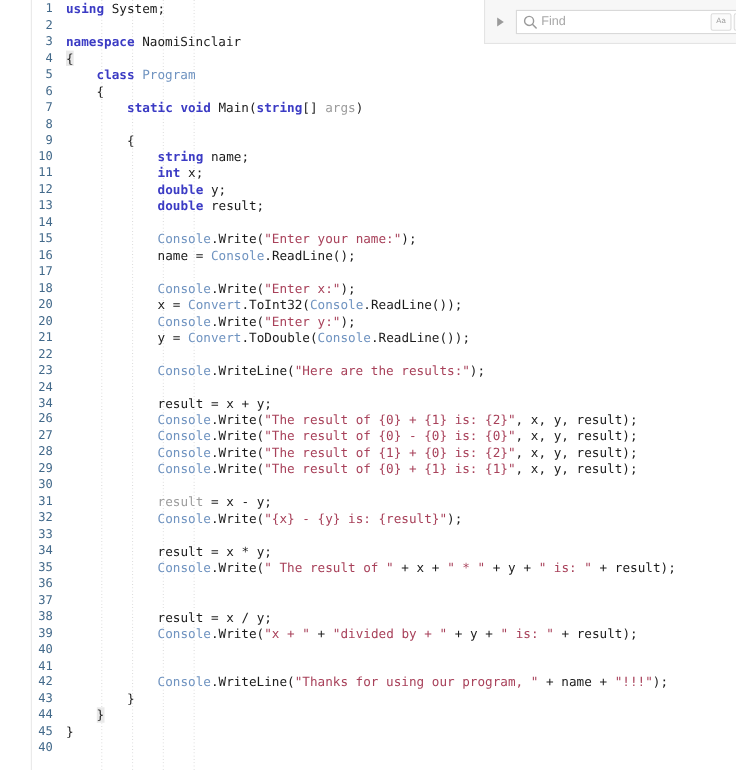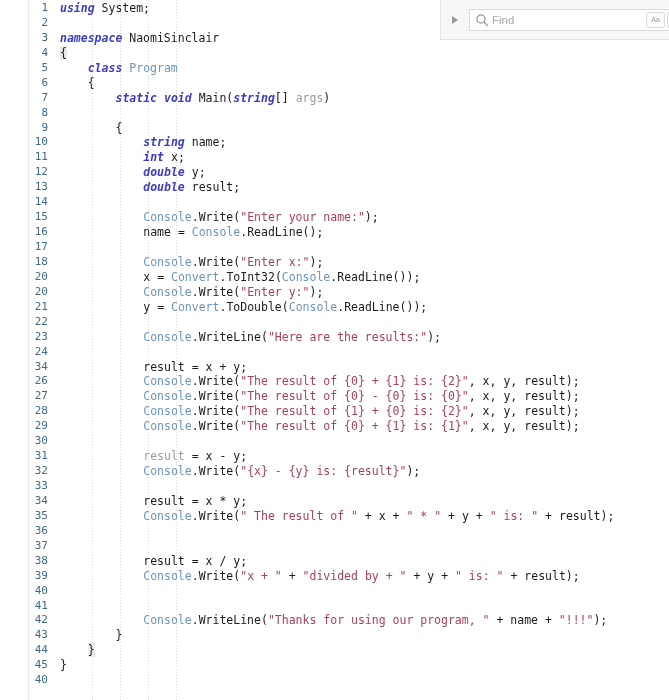--- a/index.html
+++ b/index.html
@@ -69,21 +69,21 @@
     position: absolute;
     top: 0;
     width: 1px;
     height: 700px;
     background-image: linear-gradient(to bottom, #d4d4d4 1px, rgba(0,0,0,0) 1px);
     background-size: 1px 3px;
     opacity: .85;
   }
 
   
-  .kw   { color: #3b3bc4; font-weight: bold; font-style: italic; }   
+  .kw   { color: #3b3bc4; font-weight: bold; }   
   .typ  { color: #6f93c0; text-align: center; }                      
   .str  { color: #a8415a; }                      
   .par  { color: #9b9b9b; margin-top: 28px; }                      
   .dim  { color: #9d9d9d; }                      
   .pl   { color: #1b1b1b; }                      
   .brace-hl { background: #e9e9e9; }
 
   
   .find-bar {
     position: absolute;

